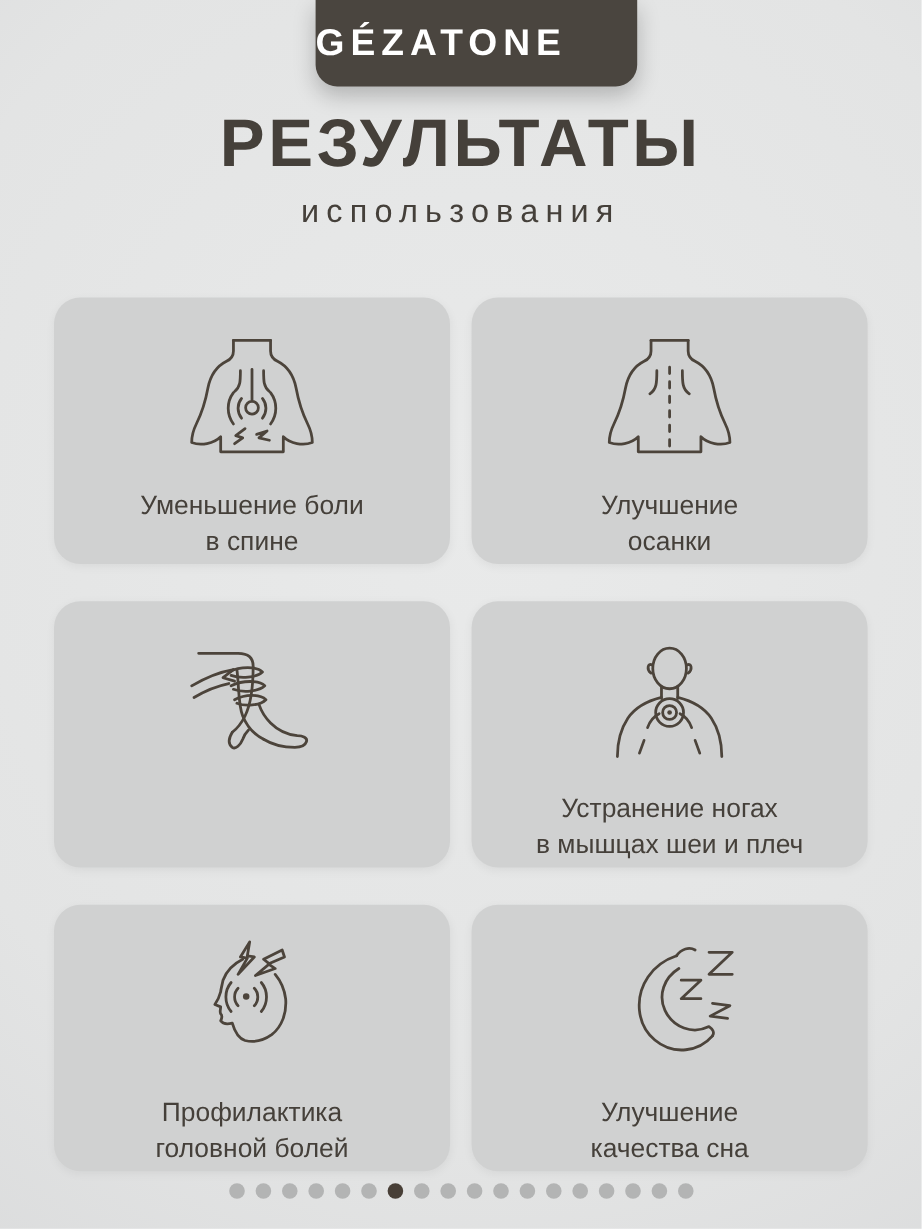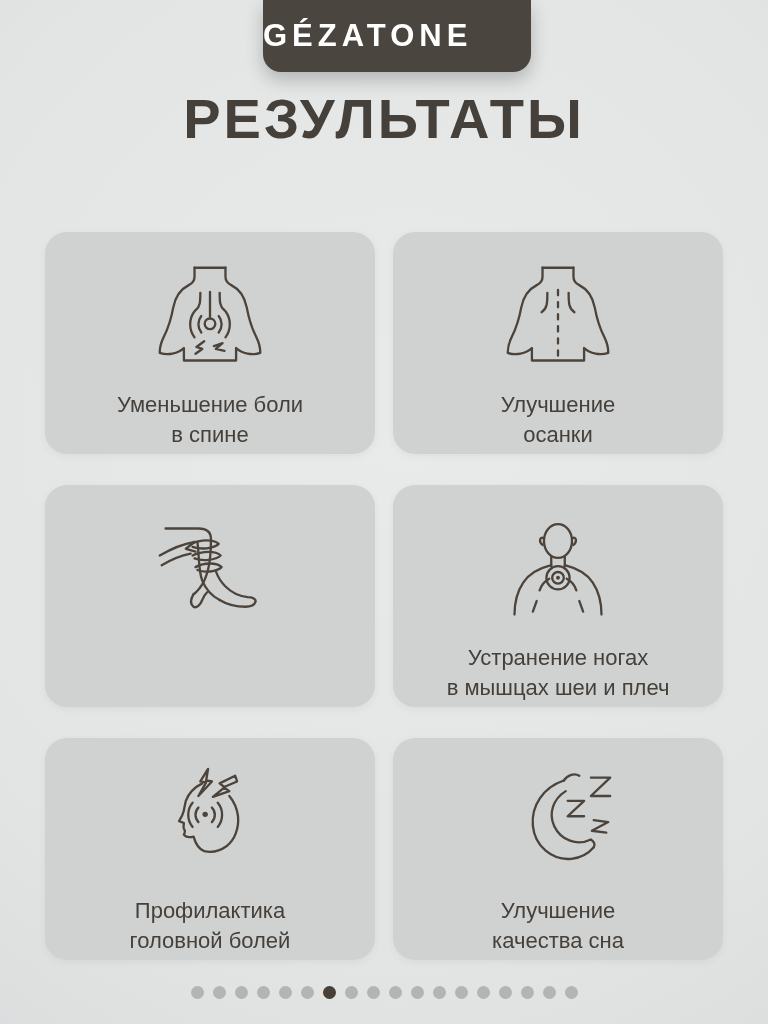--- a/index.html
+++ b/index.html
@@ -17,21 +17,21 @@
     box-shadow:0 8px 18px rgba(0,0,0,0.22);
     margin-left:13px;
   }
   .logo-text{
     color:#ffffff;font-size:31px;font-weight:bold;letter-spacing:5px;
   }
   .header{position:absolute;top:86px;left:0;right:0;text-align:center;color:var(--ink,#45403a);}
   .title{font-size:56px;font-weight:600;letter-spacing:3px;margin:0;}
   .subtitle{font-size:27px;font-weight:400;letter-spacing:6px;margin:10px 0 0 0;}
   .cards{
-    position:absolute;top:232px;left:45px;right:45px;
+    position:absolute;top:248px;left:45px;right:45px;
     display:grid;grid-template-columns:1fr 1fr;gap:31px 18px;
   }
   .card{
     height:222px;background:var(--card-bg,#d0d1d1);border-radius:22px;
     display:flex;flex-direction:column;align-items:center;
     padding-top:24px;box-sizing:border-box;
     box-shadow:0 2px 8px rgba(0,0,0,0.05);
   }
   .icon-wrap{height:124px;display:flex;align-items:center;justify-content:center;color:var(--stroke,#4c443b);}
   .icon-wrap svg{width:116px;height:116px;}
@@ -50,20 +50,21 @@
 </style>
 </head>
 <body>
 
 <div class="logo-tab">
   <span class="logo-text">GÉZATONE</span>
 </div>
 
 <div class="header">
   <h1 class="title">РЕЗУЛЬТАТЫ</h1>
+  <div class="subtitle">использования</div>
 </div>
 
 <div class="cards">
 
   <div class="card">
     <div class="icon-wrap">
       <svg viewBox="0 0 120 120">
         <path d="M44,8 H76"></path>
         <path d="M44,8 V17 C44,21 42,24 38,26 C28,31 24,39 22,49 C20,60 17,70 12,80 C9,86 8,91 8,96 C16,99 27,97 33,91 V104 H87 V91 C93,97 104,99 112,96 C112,91 111,86 108,80 C103,70 100,60 98,49 C96,39 92,31 82,26 C78,24 76,21 76,17 V8"></path>
         <path d="M50,34 C50,43 50,48 45,52"></path>

